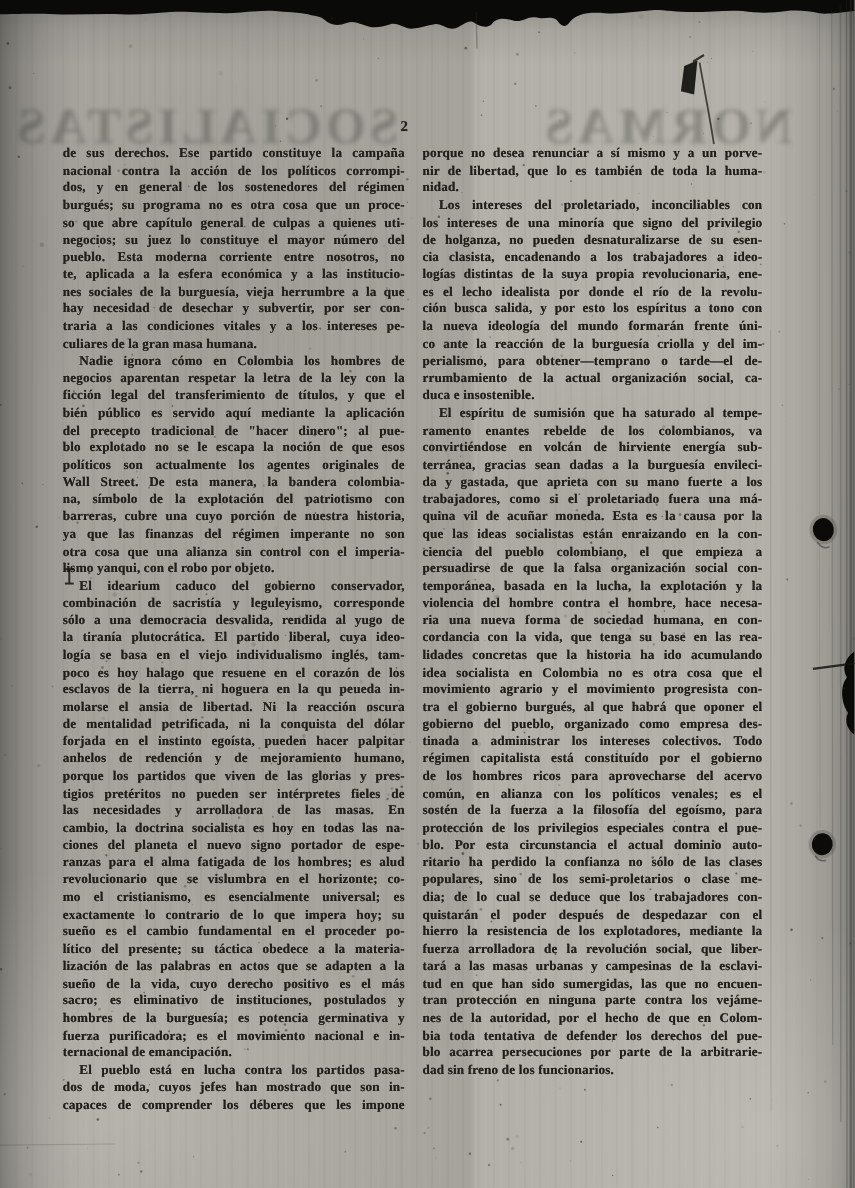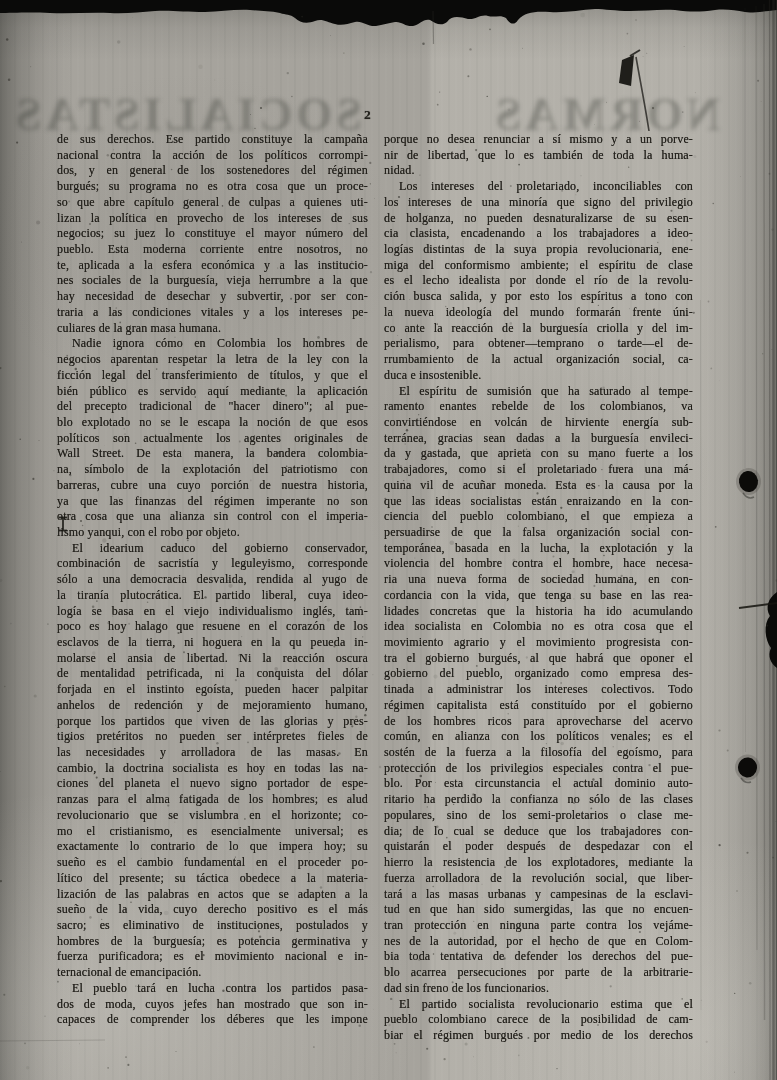--- a/index.html
+++ b/index.html
@@ -26,21 +26,21 @@
     color:rgba(44,45,41,0.30); filter:blur(2px);
     user-select:none; pointer-events:none; white-space:nowrap;
   }
   .page-number{
     position:absolute; left:364px; top:107px;
     font-weight:700; font-size:13.5px; color:#23221d;
     text-shadow:0 0 1px rgba(35,34,29,.6);
   }
   .col{
     position:absolute; top:132px;
-    font-weight:400; font-size:12px; line-height:15.72px;
+    font-weight:700; font-size:12px; line-height:15.72px;
     letter-spacing:.15px; color:#211f1a;
     text-shadow:0 0 .6px rgba(33,31,26,.75);
   }
   #col-left{left:57px; width:311px;}
   #col-right{left:384px; width:309px;}
   .line{text-align:justify; text-align-last:justify; overflow:hidden; white-space:normal;}
   .line.indent{text-indent:15px;}
   .line.endline{text-align-last:left;}
   svg.artifacts{position:absolute; left:0; top:0; pointer-events:none;}
 </style>
@@ -56,21 +56,20 @@
 
   <div class="page-number">2</div>
 
   <div class="col" id="col-left">
       <div class="para">
         <div class="line">de sus derechos. Ese partido constituye la campaña</div>
         <div class="line">nacional contra la acción de los políticos corrompi-</div>
         <div class="line">dos, y en general de los sostenedores del régimen</div>
         <div class="line">burgués; su programa no es otra cosa que un proce-</div>
         <div class="line">so que abre capítulo general de culpas a quienes uti-</div>
-        <div class="line">lizan la política en provecho de los intereses de sus</div>
         <div class="line">negocios; su juez lo constituye el mayor número del</div>
         <div class="line">pueblo. Esta moderna corriente entre nosotros, no</div>
         <div class="line">te, aplicada a la esfera económica y a las institucio-</div>
         <div class="line">nes sociales de la burguesía, vieja herrumbre a la que</div>
         <div class="line">hay necesidad de desechar y subvertir, por ser con-</div>
         <div class="line">traria a las condiciones vitales y a los intereses pe-</div>
         <div class="line endline">culiares de la gran masa humana.</div>
       </div>
       <div class="para">
         <div class="line indent">Nadie ignora cómo en Colombia los hombres de</div>
@@ -111,38 +110,37 @@
         <div class="line">sueño es el cambio fundamental en el proceder po-</div>
         <div class="line">lítico del presente; su táctica obedece a la materia-</div>
         <div class="line">lización de las palabras en actos que se adapten a la</div>
         <div class="line">sueño de la vida, cuyo derecho positivo es el más</div>
         <div class="line">sacro; es eliminativo de instituciones, postulados y</div>
         <div class="line">hombres de la burguesía; es potencia germinativa y</div>
         <div class="line">fuerza purificadora; es el movimiento nacional e in-</div>
         <div class="line endline">ternacional de emancipación.</div>
       </div>
       <div class="para">
-        <div class="line indent">El pueblo tará en lucha contra los partidos pasa-</div>
+        <div class="line indent">El pueblo está en lucha contra los partidos pasa-</div>
         <div class="line">dos de moda, cuyos jefes han mostrado que son in-</div>
         <div class="line">capaces de comprender los déberes que les impone</div>
       </div>
     </div>
   <div class="col" id="col-right">
       <div class="para">
         <div class="line">porque no desea renunciar a sí mismo y a un porve-</div>
         <div class="line">nir de libertad, que lo es también de toda la huma-</div>
         <div class="line endline">nidad.</div>
       </div>
       <div class="para">
         <div class="line indent">Los intereses del proletariado, inconciliables con</div>
         <div class="line">los intereses de una minoría que signo del privilegio</div>
         <div class="line">de holganza, no pueden desnaturalizarse de su esen-</div>
         <div class="line">cia clasista, encadenando a los trabajadores a ideo-</div>
         <div class="line">logías distintas de la suya propia revolucionaria, ene-</div>
-        <div class="line">miga del conformismo ambiente; el espíritu de clase</div>
         <div class="line">es el lecho idealista por donde el río de la revolu-</div>
         <div class="line">ción busca salida, y por esto los espíritus a tono con</div>
         <div class="line">la nueva ideología del mundo formarán frente úni-</div>
         <div class="line">co ante la reacción de la burguesía criolla y del im-</div>
         <div class="line">perialismo, para obtener—temprano o tarde—el de-</div>
         <div class="line">rrumbamiento de la actual organización social, ca-</div>
         <div class="line endline">duca e insostenible.</div>
       </div>
       <div class="para">
         <div class="line indent">El espíritu de sumisión que ha saturado al tempe-</div>
@@ -177,25 +175,20 @@
         <div class="line">quistarán el poder después de despedazar con el</div>
         <div class="line">hierro la resistencia de los explotadores, mediante la</div>
         <div class="line">fuerza arrolladora de la revolución social, que liber-</div>
         <div class="line">tará a las masas urbanas y campesinas de la esclavi-</div>
         <div class="line">tud en que han sido sumergidas, las que no encuen-</div>
         <div class="line">tran protección en ninguna parte contra los vejáme-</div>
         <div class="line">nes de la autoridad, por el hecho de que en Colom-</div>
         <div class="line">bia toda tentativa de defender los derechos del pue-</div>
         <div class="line">blo acarrea persecuciones por parte de la arbitrarie-</div>
         <div class="line endline">dad sin freno de los funcionarios.</div>
-      </div>
-      <div class="para">
-        <div class="line indent">El partido socialista revolucionario estima que el</div>
-        <div class="line">pueblo colombiano carece de la posibilidad de cam-</div>
-        <div class="line">biar el régimen burgués por medio de los derechos</div>
       </div>
     </div>
 
   <svg class="artifacts" width="777" height="1080" viewBox="0 0 777 1080">
 
     <path fill="#0a0a09" d="M0,0 H777 V10 C760,12 750,13 745,12 C735,10 725,9 715,10 C700,12 690,12 675,10
          C660,9 645,11 630,11 C615,11 605,9 595,9 C580,10 565,13 550,12 C535,11 525,12 518,20
          C514,26 510,24 506,18 C500,14 495,18 488,16 C480,14 476,20 468,19 C460,17 452,15 447,22
          C441,27 435,23 430,20 C424,18 419,25 413,26 C406,27 401,21 395,22 C388,23 383,25 376,26
          C368,27 362,20 355,22 C347,24 342,26 335,24 C327,22 322,18 315,21 C307,24 300,23 295,18

